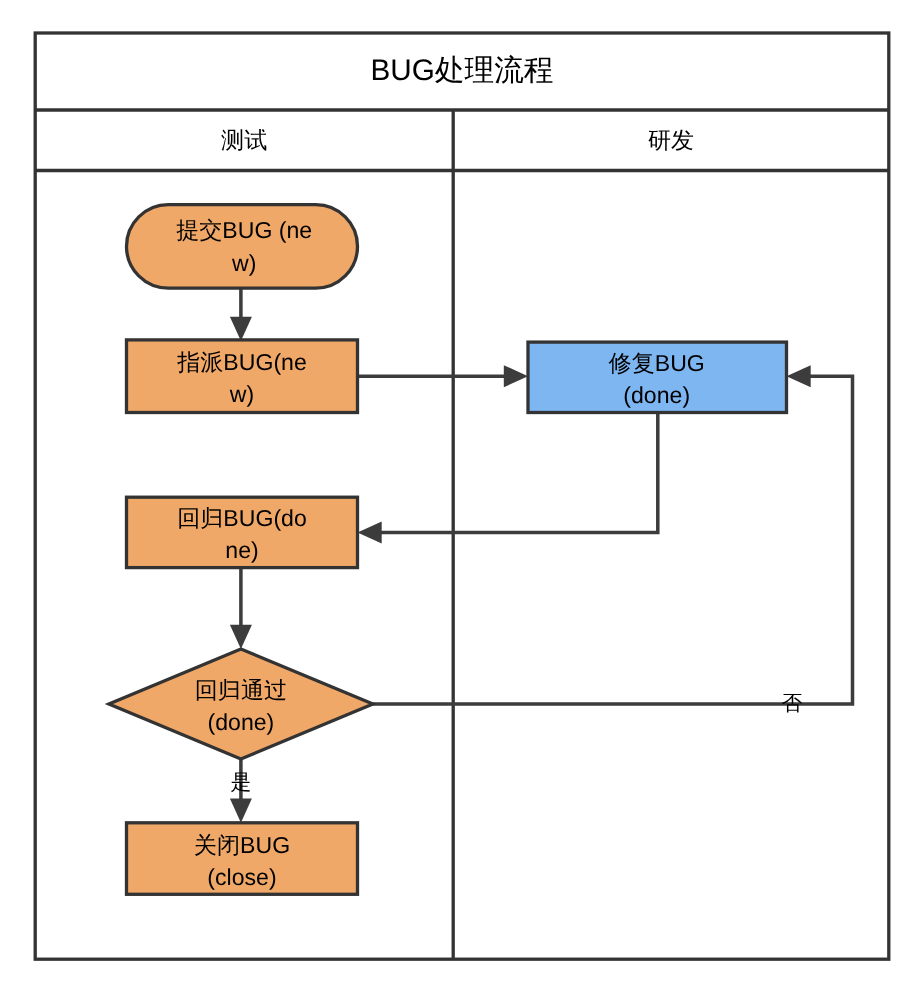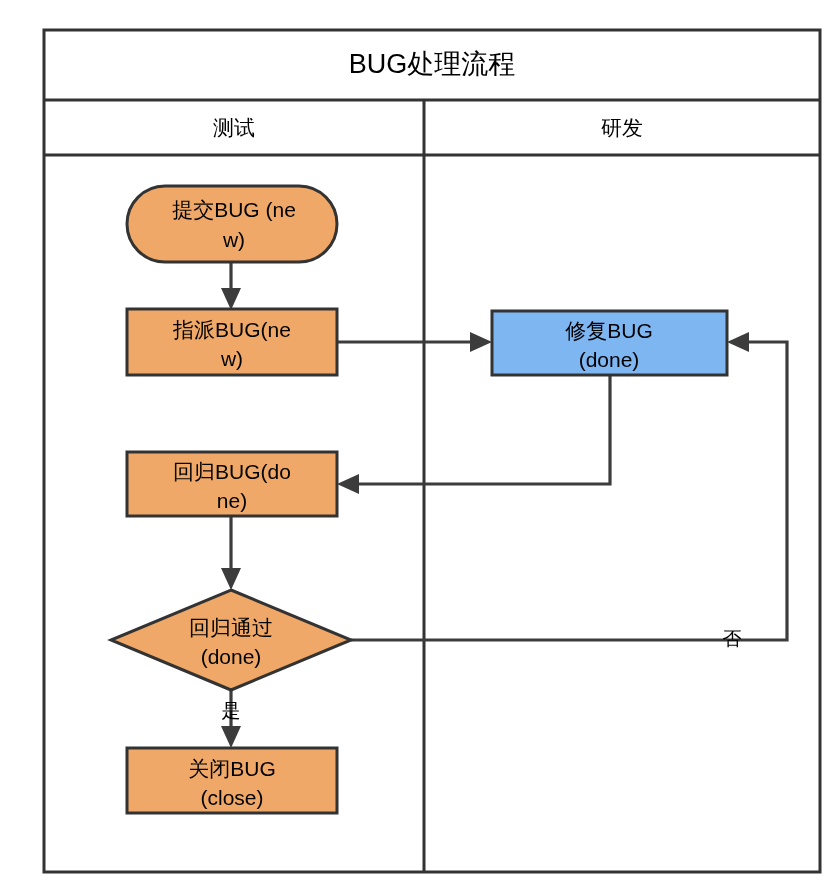--- a/index.html
+++ b/index.html
@@ -9,21 +9,21 @@
   }
   body {
     width: 838px;
     height: 896px;
     font-family: "Liberation Sans", "DejaVu Sans", sans-serif;
     overflow: hidden;
     position: relative;
   }
   #canvas-root {
     position: absolute;
-    left: 12px;
+    left: 0;
     top: 0;
     width: 680px;
     height: 896px;
     text-decoration: underline;
   }
   #flow-svg {
     position: absolute;
     left: 0;
     top: 0;
     display: block;

